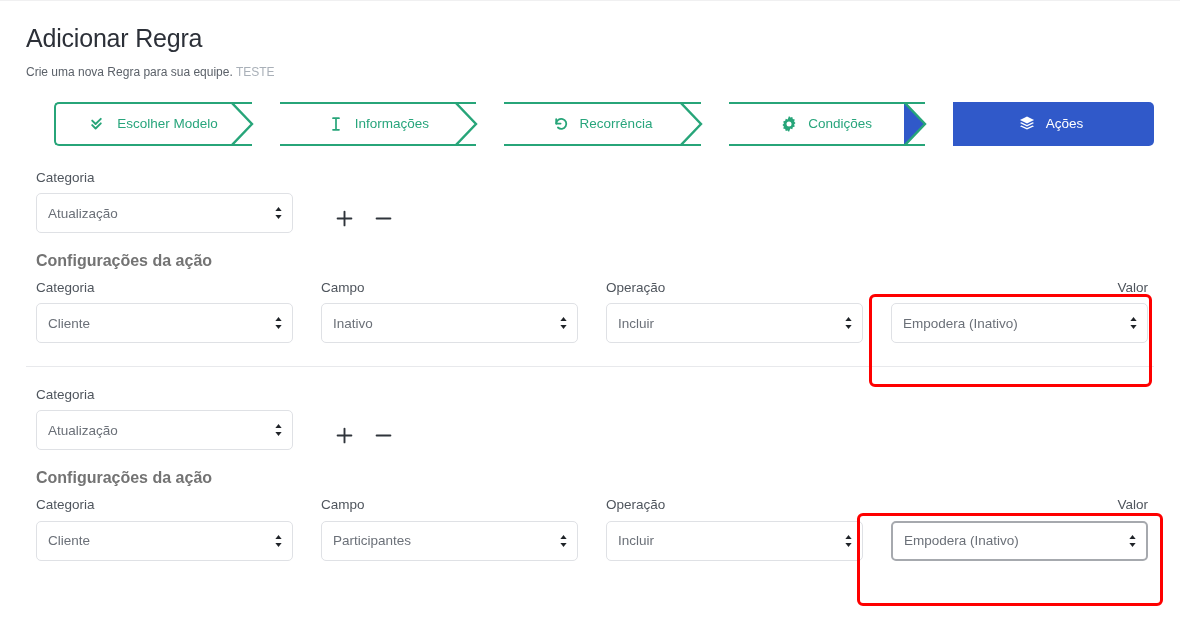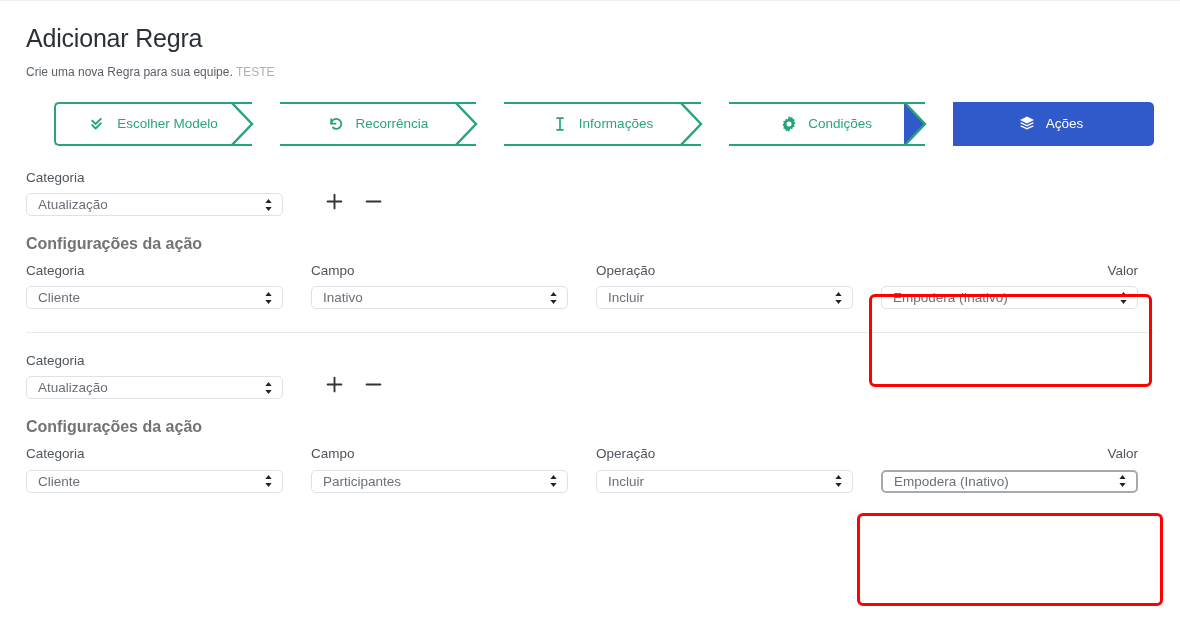--- a/index.html
+++ b/index.html
@@ -91,21 +91,21 @@
   .step-icon {
     display: inline-flex;
     align-items: center;
     justify-content: center;
     width: 16px; height: 16px;
     flex: none;
   }
   .step-label { white-space: nowrap; }
 
   
-  .section { padding: 0 26px; }
+  .section { padding: 0 36px; }
   .sec1 { margin-top: 24px; }
   .sec2 { margin-top: 20px; }
 
   .divider {
     height: 1px;
     background: #e8e9ec;
     margin: 23px 26px 0 26px;
   }
 
   .field-label {
@@ -117,21 +117,21 @@
   .group-title {
     font-size: 16px;
     font-weight: 700;
     color: #737373;
     margin: 19px 0 10px 0;
   }
 
   
   .select {
     position: relative;
-    height: 23px;
+    height: 40px;
     border: 1px solid #dfe1e5;
     border-radius: 5px;
     background: #ffffff;
     display: flex;
     align-items: center;
     padding: 0 28px 0 11px;
     font-size: 13.5px;
     color: #6b7078;
     width: 100%;
     white-space: nowrap;
@@ -210,39 +210,39 @@
       <span class="notch">
         <svg width="24" height="44" viewBox="0 0 24 44">
             <path d="M0 0 L21 22 L0 44" fill="none" stroke="#27a579" stroke-width="2.4"></path>
           </svg>
       </span>
     </div>
 
     <div class="step">
       <span class="step-icon">
         <svg width="16" height="16" viewBox="0 0 16 16">
-            <path d="M3.3 7.6a5 5 0 1 1 1.6 3.9" stroke="#27a579" stroke-width="1.8" fill="none" stroke-linecap="round"></path>
-            <path d="M3.2 3.2v4.4h4.4" stroke="#27a579" stroke-width="1.8" fill="none" stroke-linecap="round" stroke-linejoin="round"></path>
-          </svg>
-      </span>
-      <span class="step-label">Recorrência</span>
+            <path d="M5 2.2h6M5 13.8h6M8 2.2v11.6" stroke="#27a579" stroke-width="1.7" fill="none" stroke-linecap="round"></path>
+          </svg>
+      </span>
+      <span class="step-label">Informações</span>
       <span class="notch">
         <svg width="24" height="44" viewBox="0 0 24 44">
             <path d="M0 0 L21 22 L0 44" fill="none" stroke="#27a579" stroke-width="2.4"></path>
           </svg>
       </span>
     </div>
 
     <div class="step">
       <span class="step-icon">
         <svg width="16" height="16" viewBox="0 0 16 16">
-            <path d="M5 2.2h6M5 13.8h6M8 2.2v11.6" stroke="#27a579" stroke-width="1.7" fill="none" stroke-linecap="round"></path>
-          </svg>
-      </span>
-      <span class="step-label">Informações</span>
+            <path d="M3.3 7.6a5 5 0 1 1 1.6 3.9" stroke="#27a579" stroke-width="1.8" fill="none" stroke-linecap="round"></path>
+            <path d="M3.2 3.2v4.4h4.4" stroke="#27a579" stroke-width="1.8" fill="none" stroke-linecap="round" stroke-linejoin="round"></path>
+          </svg>
+      </span>
+      <span class="step-label">Recorrência</span>
       <span class="notch">
         <svg width="24" height="44" viewBox="0 0 24 44">
             <path d="M0 0 L21 22 L0 44" fill="none" stroke="#27a579" stroke-width="2.4"></path>
           </svg>
       </span>
     </div>
 
     <div class="step">
       <span class="step-icon">
         <svg width="16" height="16" viewBox="0 0 16 16">

